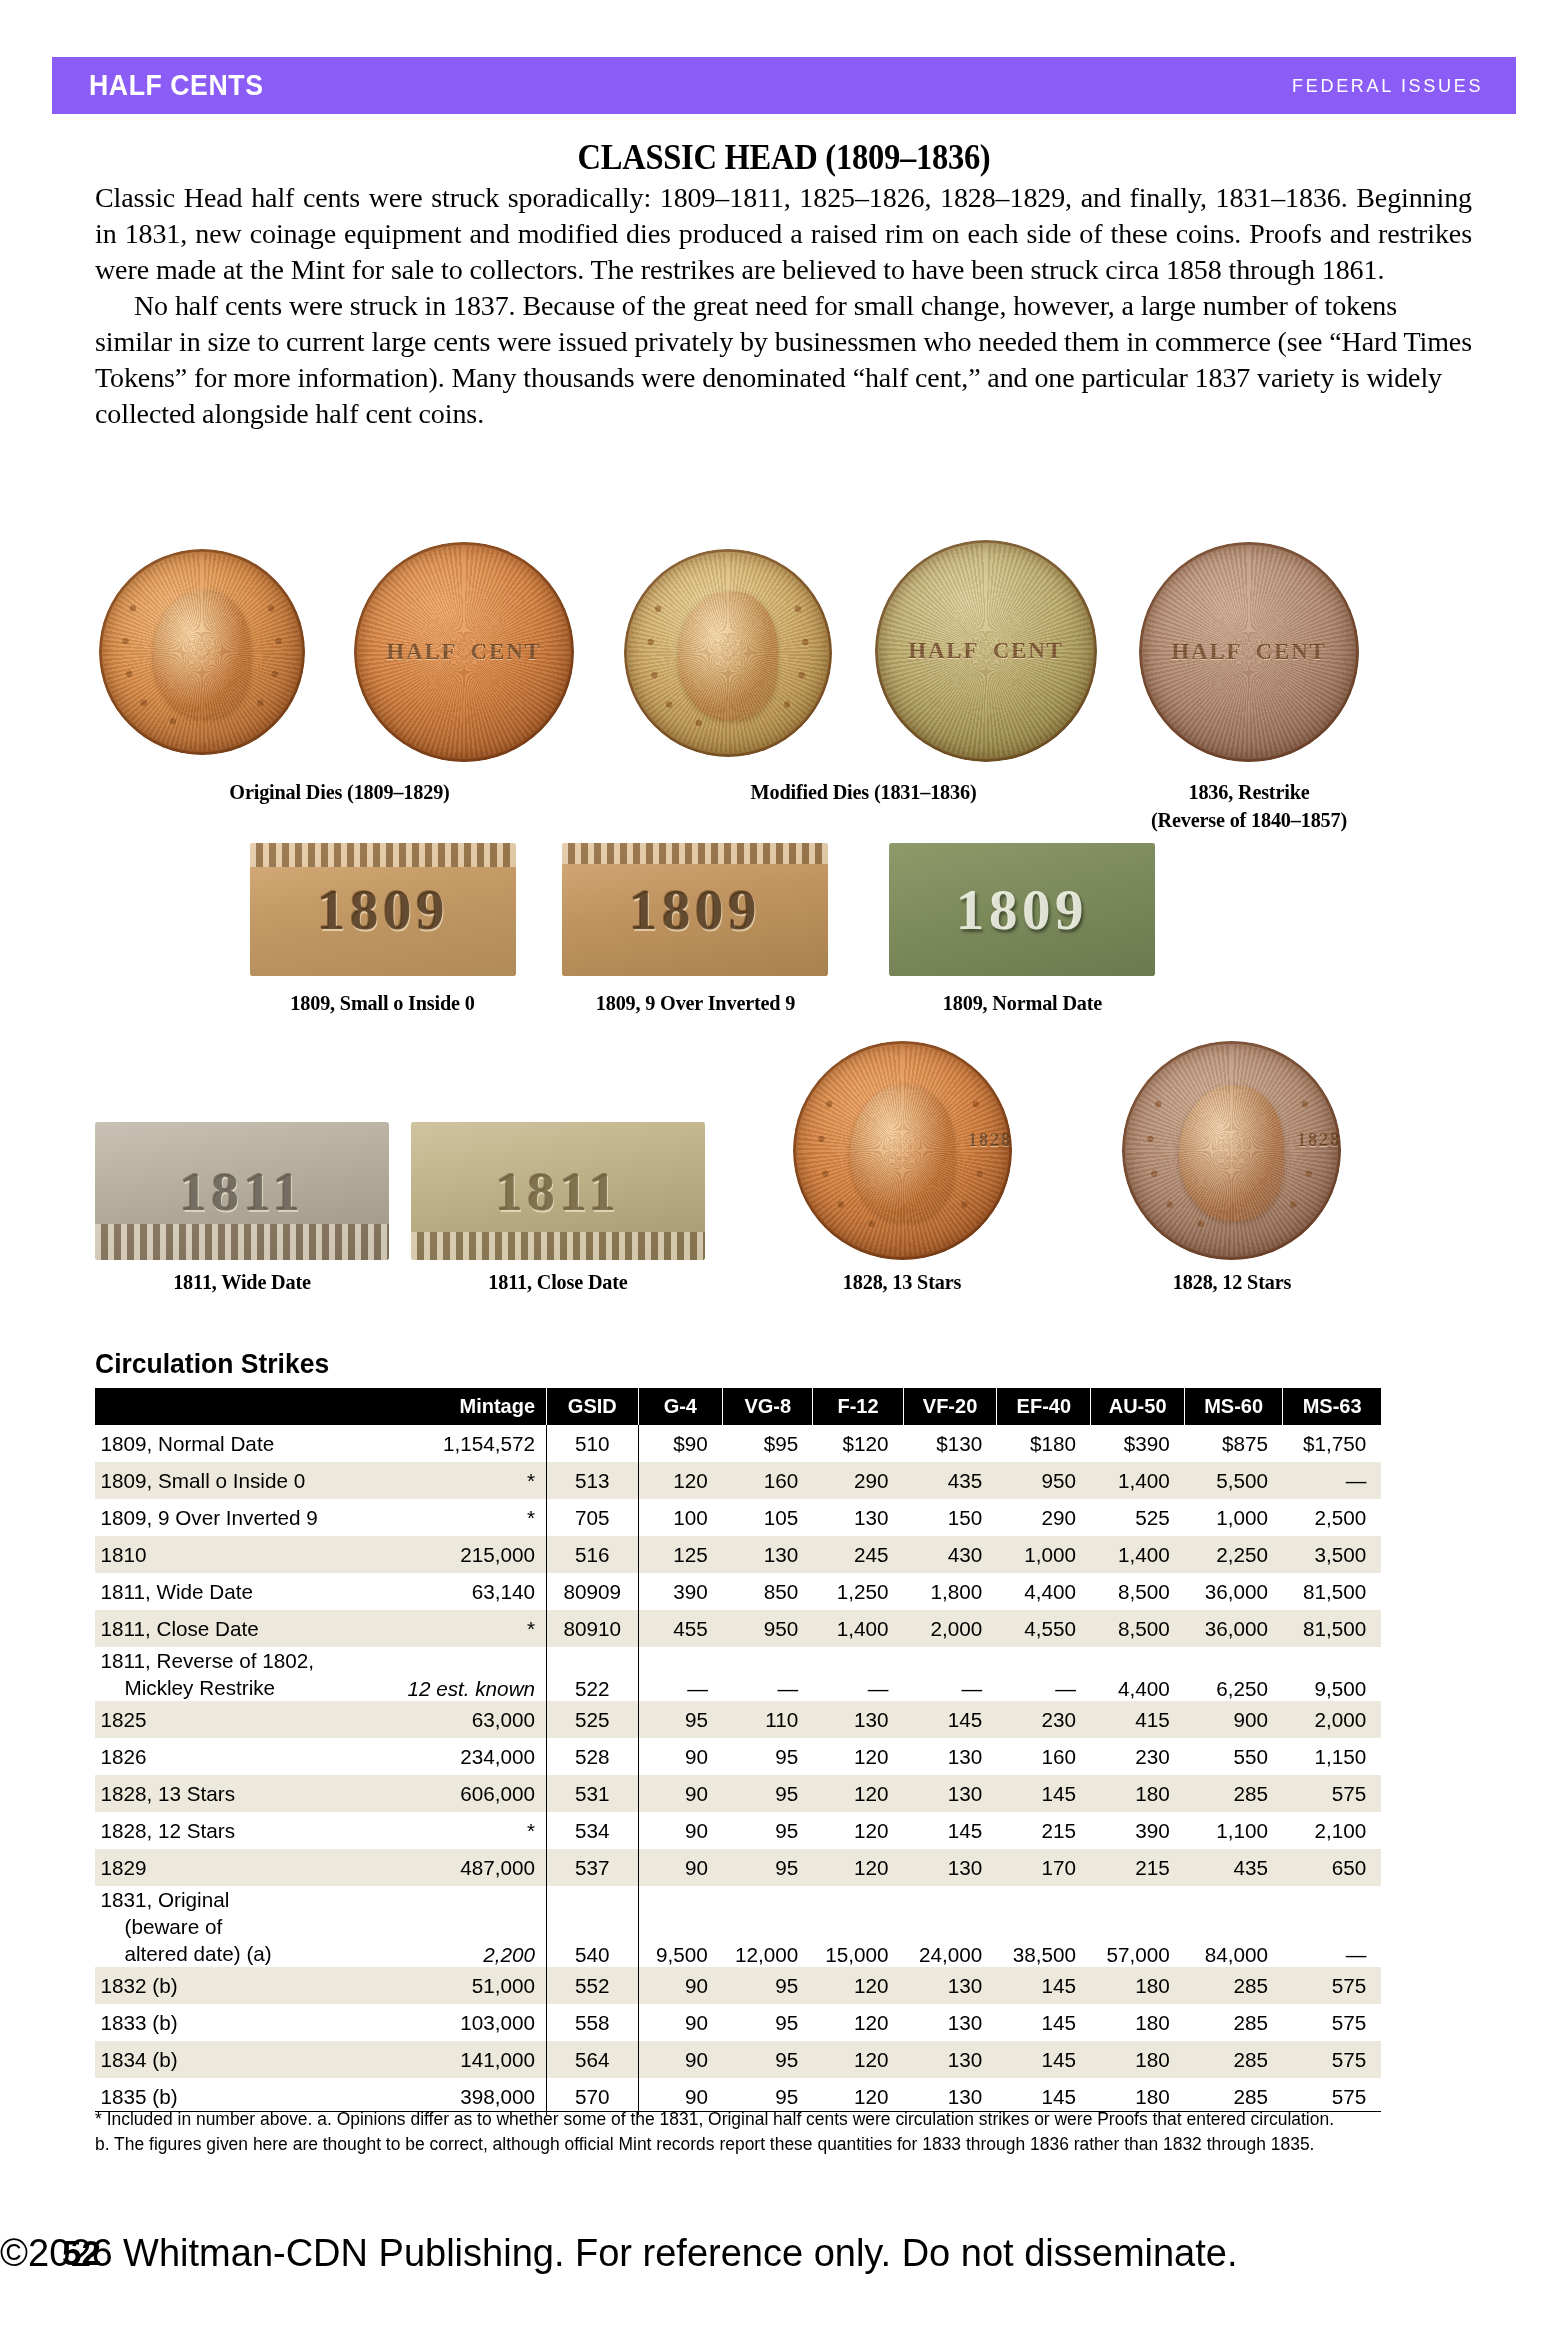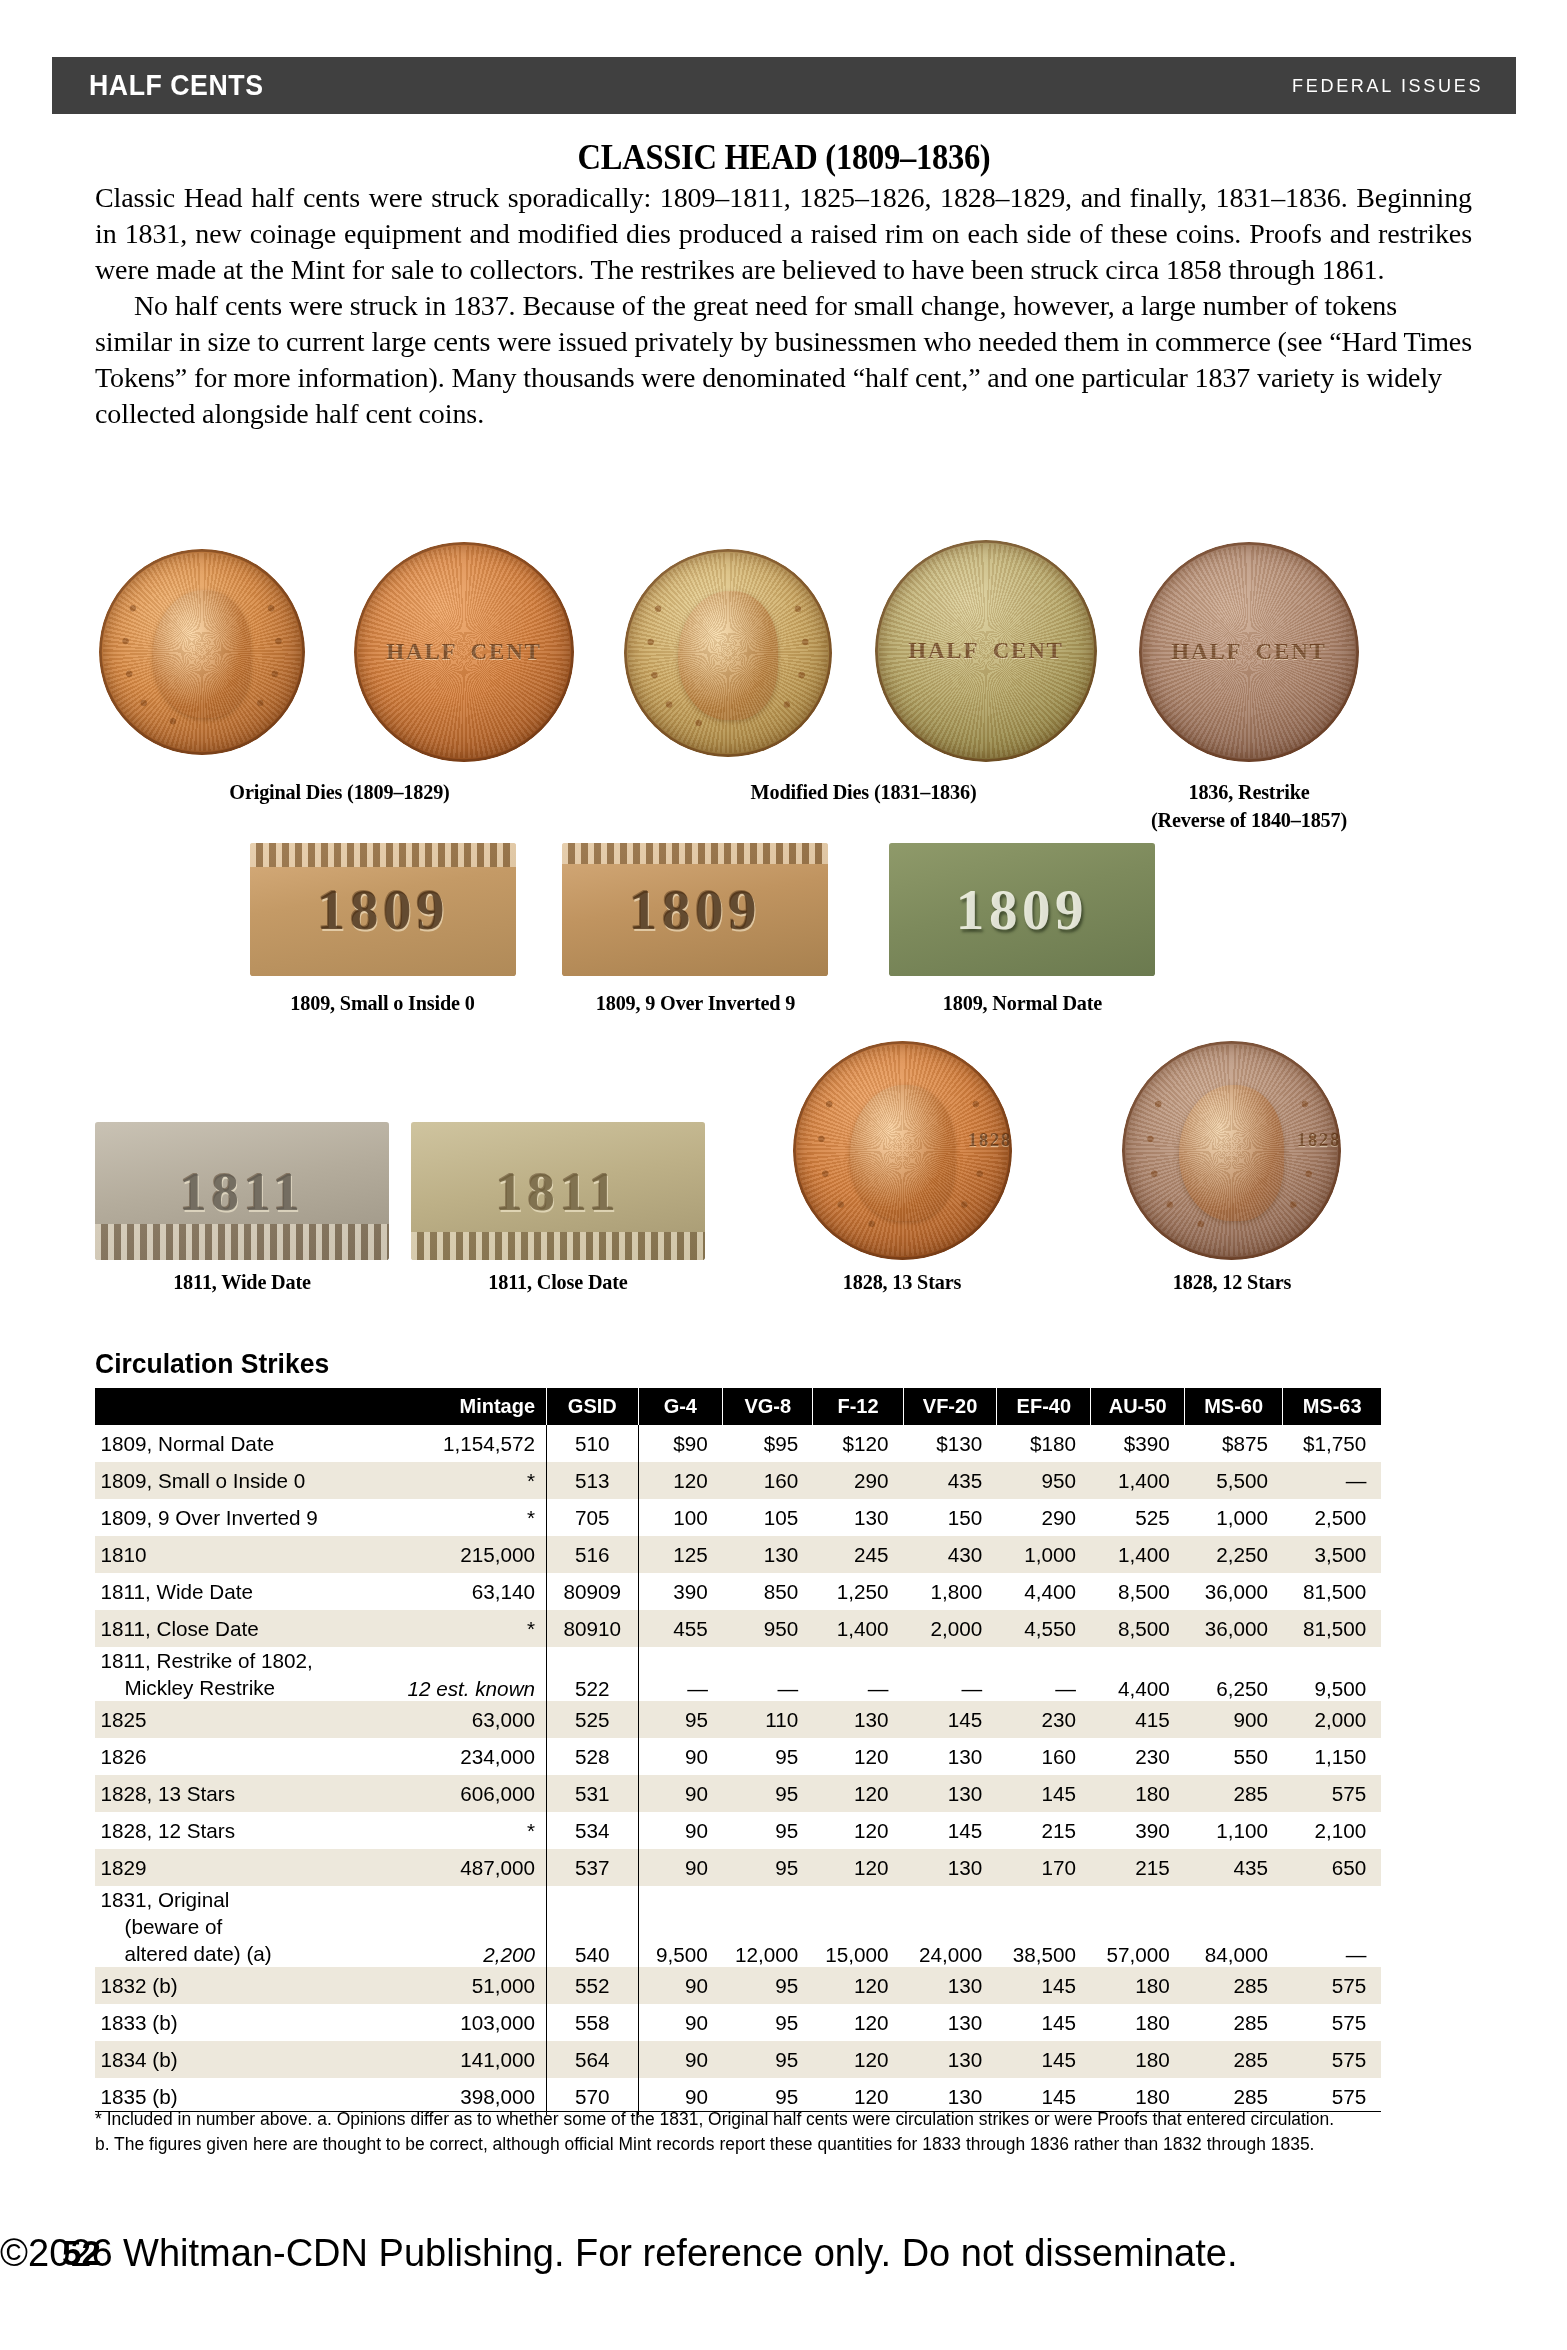--- a/index.html
+++ b/index.html
@@ -9,21 +9,21 @@
     font-family: "Liberation Serif", serif;
     position: relative;
     overflow: hidden;
   }
 
   
   .header-banner {
     position: absolute;
     left: 52px; top: 57px;
     width: 1464px; height: 57px;
-    background: #404040;
+    background: #8b5cf6;
     display: flex;
     align-items: center;
     justify-content: space-between;
     padding: 0 33px 0 37px;
   }
   .header-title {
     color: #ffffff;
     font-family: "Liberation Sans", sans-serif;
     font-weight: bold;
     font-size: 29px;
@@ -485,21 +485,21 @@
         <td class="col-grade">950</td>
         <td class="col-grade">1,400</td>
         <td class="col-grade">2,000</td>
         <td class="col-grade">4,550</td>
         <td class="col-grade">8,500</td>
         <td class="col-grade">36,000</td>
         <td class="col-grade">81,500</td>
       </tr>
       <tr class=" tall">
         <td class="col-name">
-          <span class="nm">1811, Restrike of 1802,</span>
+          <span class="nm">1811, Reverse of 1802,</span>
           <span class="nm ind">Mickley Restrike</span>
         </td>
         <td class="col-mintage italic" style="vertical-align: bottom;">12 est. known</td>
         <td class="col-gsid" style="vertical-align: bottom;">522</td>
         <td class="col-grade" style="vertical-align: bottom;">—</td>
         <td class="col-grade" style="vertical-align: bottom;">—</td>
         <td class="col-grade" style="vertical-align: bottom;">—</td>
         <td class="col-grade" style="vertical-align: bottom;">—</td>
         <td class="col-grade" style="vertical-align: bottom;">—</td>
         <td class="col-grade" style="vertical-align: bottom;">4,400</td>

